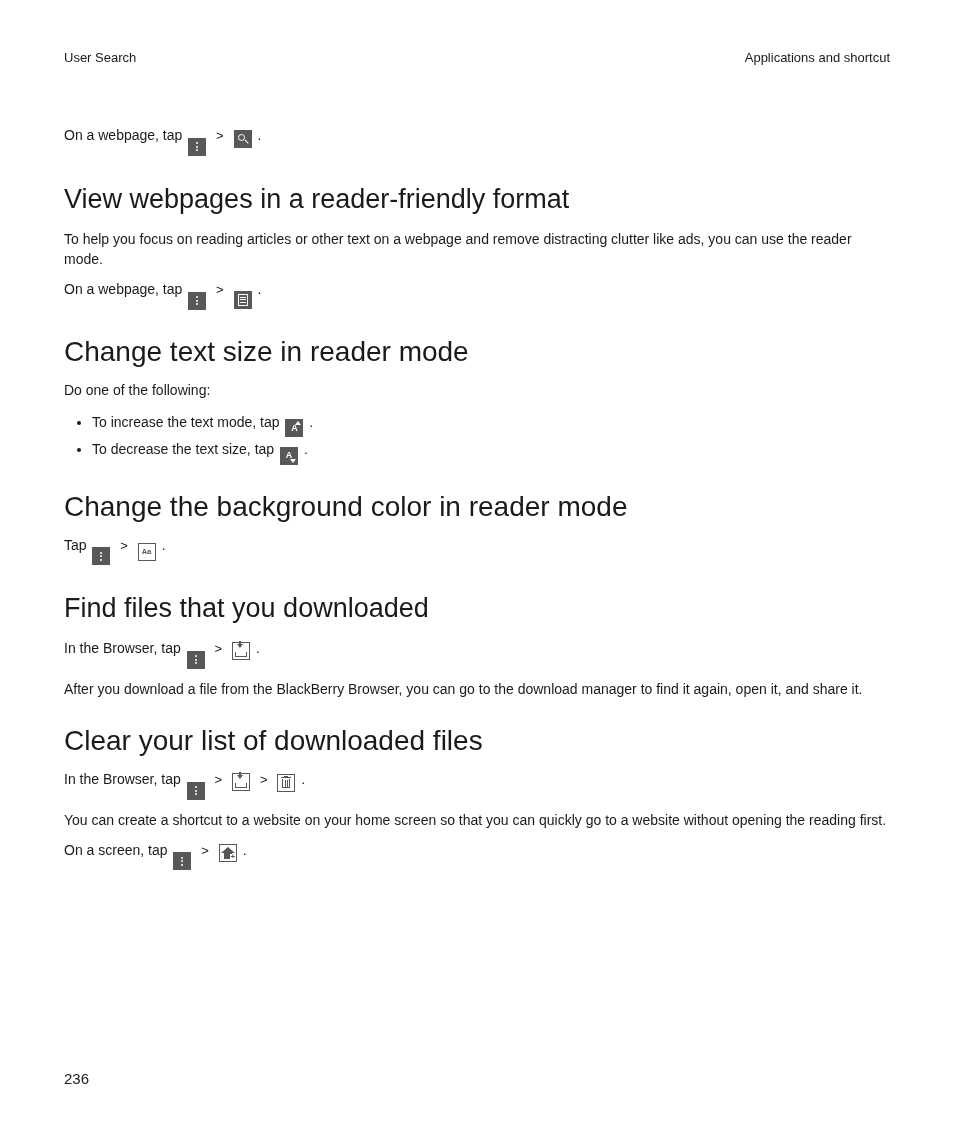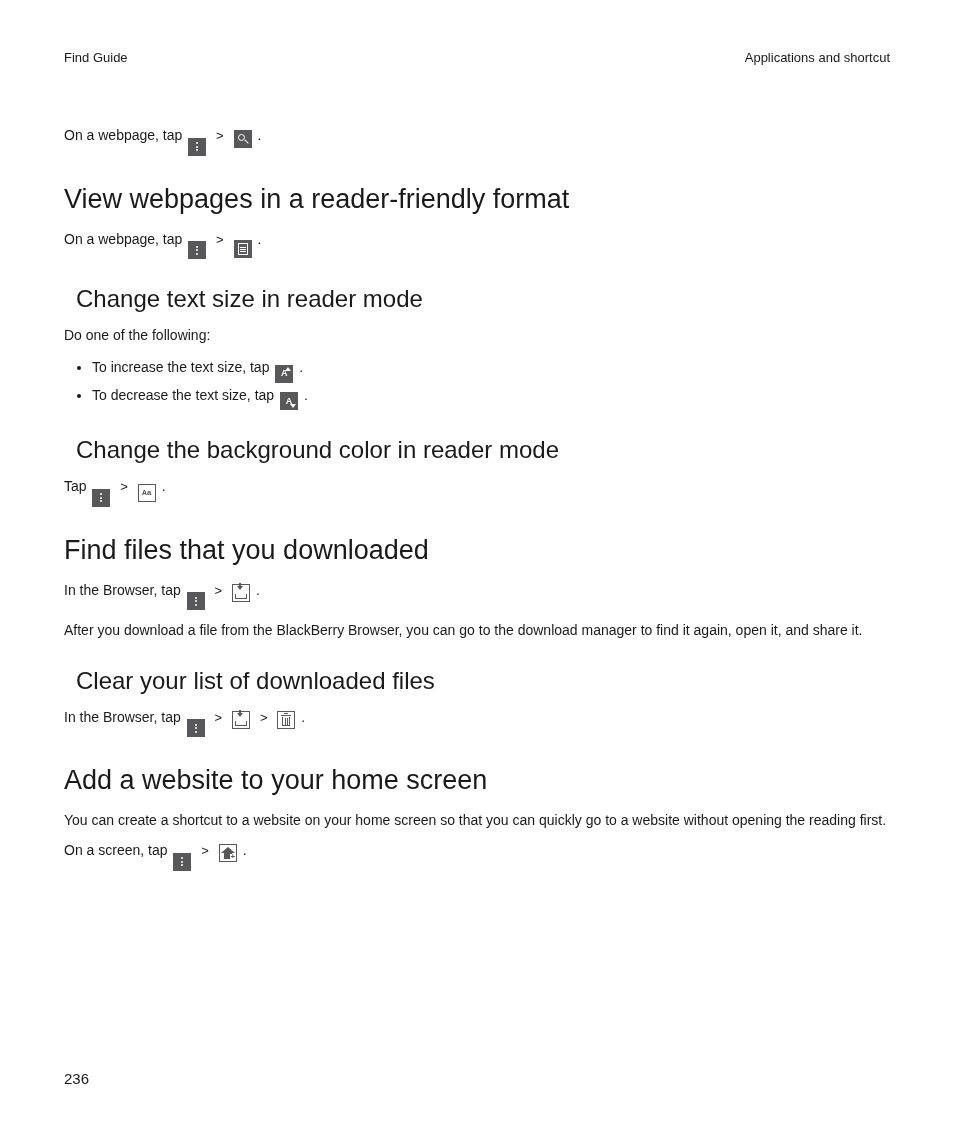--- a/index.html
+++ b/index.html
@@ -24,23 +24,23 @@
     margin-bottom: 60px;
     color: #1a1a1a;
   }
   h2.section {
     font-size: 27px;
     font-weight: 300;
     margin: 28px 0 14px 0;
     letter-spacing: 0px;
   }
   h3.subsection {
-    font-size: 24px;
+    font-size: 28px;
     font-weight: 300;
-    margin: 26px 0 12px 12px;
+    margin: 26px 0 12px 0;
   }
   p.body {
     font-size: 14px;
     line-height: 1.45;
     margin: 8px 0 10px 0;
     font-weight: 400;
   }
   ul.bullets {
     margin: 6px 0 10px 0;
     padding-left: 28px;
@@ -255,21 +255,21 @@
     line-height:5px;
     text-align:center;
     font-weight:bold;
   }
 </style>
 </head>
 <body>
 
 <div class="page">
   <div class="header-row">
-    <span>Find Guide</span>
+    <span>User Search</span>
     <span>Applications and shortcut</span>
   </div>
 
   <p class="body">
     <span>On a webpage, tap</span>
     <span class="icon dark">
         <span class="dots">
           <span></span>
           <span></span>
           <span></span>
@@ -279,20 +279,21 @@
     <span class="icon dark">
         <span class="mag">
           <span class="circ"></span>
           <span class="hand"></span>
         </span>
       </span>
     <span>.</span>
   </p>
 
   <h2 class="section">View webpages in a reader-friendly format</h2>
+  <p class="body">To help you focus on reading articles or other text on a webpage and remove distracting clutter like ads, you can use the reader mode.</p>
   <p class="body">
     <span>On a webpage, tap</span>
     <span class="icon dark">
         <span class="dots">
           <span></span>
           <span></span>
           <span></span>
         </span>
       </span>
     <span class="arrow">&gt;</span>
@@ -303,21 +304,21 @@
           <span></span>
         </span>
       </span>
     <span>.</span>
   </p>
 
   <h3 class="subsection">Change text size in reader mode</h3>
   <p class="body">Do one of the following:</p>
   <ul class="bullets">
     <li>
-      <span>To increase the text size, tap</span>
+      <span>To increase the text mode, tap</span>
       <span class="icon dark">
           <span class="tsize">A<span class="tri up"></span></span>
         </span>
       <span>.</span>
     </li>
     <li>
       <span>To decrease the text size, tap</span>
       <span class="icon dark">
           <span class="tsize">A<span class="tri down"></span></span>
         </span>
@@ -386,21 +387,20 @@
           <span class="lid"></span>
           <span class="bin">
             <span></span>
             <span></span>
           </span>
         </span>
       </span>
     <span>.</span>
   </p>
 
-  <h2 class="section">Add a website to your home screen</h2>
   <p class="body">You can create a shortcut to a website on your home screen so that you can quickly go to a website without opening the reading first.</p>
   <p class="body">
     <span>On a screen, tap</span>
     <span class="icon dark">
         <span class="dots">
           <span></span>
           <span></span>
           <span></span>
         </span>
       </span>

